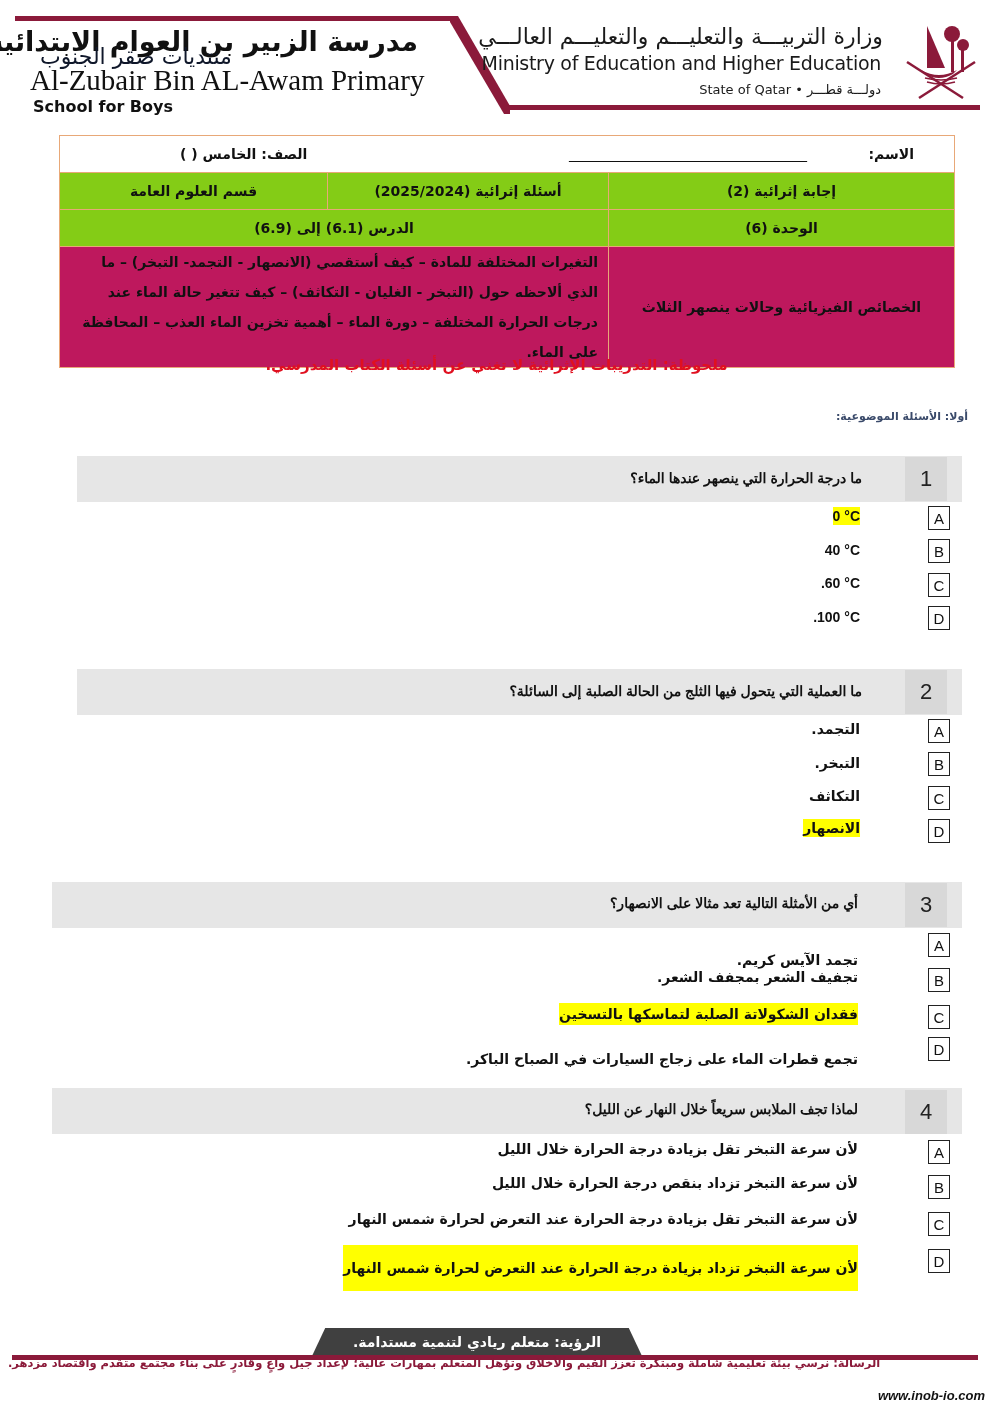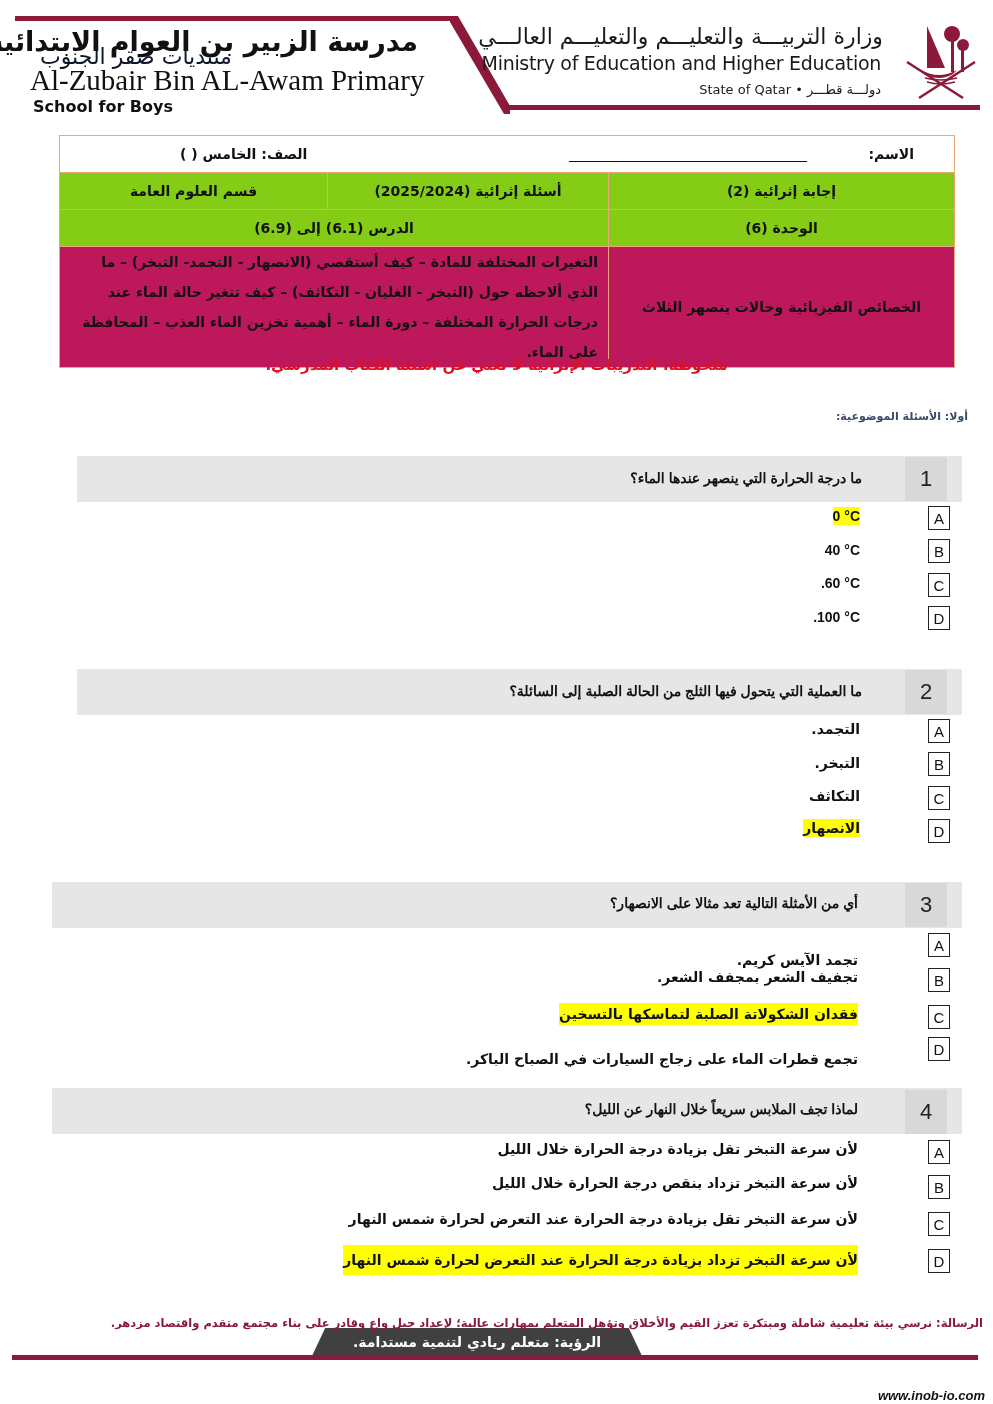--- a/index.html
+++ b/index.html
@@ -32,21 +32,21 @@
   .qnum { position:absolute; background:#d8d8d8; width:42px; height:44px; font-family:"Liberation Sans", sans-serif; font-size:22px; color:#222; display:flex; align-items:center; justify-content:center; }
   .qtext { position:absolute; direction:rtl; text-align:right; font-size:14px; font-weight:bold; font-family:Liberation Sans, sans-serif; white-space:nowrap; }
   .optbox { position:absolute; left:928px; width:20px; height:22px; border:1px solid #222; background:#fff; font-family:"Liberation Sans", sans-serif; font-size:15px; display:flex; align-items:center; justify-content:center; }
   .opt { position:absolute; right:133px; direction:rtl; text-align:right; font-size:14px; font-weight:bold; font-family:"DejaVu Sans", sans-serif; white-space:nowrap; padding:1px 0; }
   .opt-en { font-family:"Liberation Sans", sans-serif; direction:ltr; }
   .hl { background:#ffff00; }
 
   
   .vision-tab { position:absolute; left:312px; top:1328px; width:330px; height:28px; background:#404040; clip-path:polygon(4% 0, 96% 0, 100% 100%, 0 100%); color:#fff; text-align:center; direction:rtl; font-weight:bold; font-size:14px; line-height:28px; font-family:"DejaVu Sans", sans-serif; }
   .footer-line { position:absolute; left:12px; top:1355px; width:966px; height:5px; background:#8b1a3a; }
-  .mission { position:absolute; left:8px; top:1316px; width:975px; direction:rtl; text-align:right; color:#8b1a3a; font-size:11.5px; font-weight:bold; white-space:nowrap; font-family:"DejaVu Sans", sans-serif; }
+  .mission { position:absolute; left:8px; top:1356px; width:975px; direction:rtl; text-align:left; color:#8b1a3a; font-size:11.5px; font-weight:bold; white-space:nowrap; font-family:"DejaVu Sans", sans-serif; }
   .site { position:absolute; right:8px; top:1388px; font-family:"Liberation Sans", sans-serif; font-style:italic; font-weight:bold; font-size:13px; color:#111; }
 </style>
 </head>
 <body>
 
 <div>
   <div class="hdr-line" style="left:15px; top:16px; width:440px; height:5px;"></div>
   <svg class="abs" style="left:440px; top:14px;" width="70" height="100">
     <polygon points="10,2 18,2 70,92 70,100 64,100 10,8" fill="#8b1a3a"></polygon>
   </svg>
@@ -155,21 +155,21 @@
   <div class="qnum" style="left:905px; top:1090px;">4</div>
   <div class="qtext" style="right:135px; top:1101px;">لماذا تجف الملابس سريعاً خلال النهار عن الليل؟</div>
 
   <div class="optbox" style="top:1140px;">A</div>
   <div class="opt" style="right:135px; top:1140px;">لأن سرعة التبخر تقل بزيادة درجة الحرارة خلال الليل</div>
   <div class="optbox" style="top:1175px;">B</div>
   <div class="opt" style="right:135px; top:1174px;">لأن سرعة التبخر تزداد بنقص درجة الحرارة خلال الليل</div>
   <div class="optbox" style="top:1212px;">C</div>
   <div class="opt" style="right:135px; top:1210px;">لأن سرعة التبخر تقل بزيادة درجة الحرارة عند التعرض لحرارة شمس النهار</div>
   <div class="optbox" style="top:1249px;">D</div>
-  <div class="opt hl" style="right:135px; top:1245px; padding:7px 0;">لأن سرعة التبخر تزداد بزيادة درجة الحرارة عند التعرض لحرارة شمس النهار</div>
+  <div class="opt hl" style="right:135px; top:1245px; padding:15px 0;">لأن سرعة التبخر تزداد بزيادة درجة الحرارة عند التعرض لحرارة شمس النهار</div>
 </div>
 
 <div>
   <div class="vision-tab">الرؤية: متعلم ريادي لتنمية مستدامة.</div>
   <div class="footer-line"></div>
   <div class="mission">الرسالة: نرسي بيئة تعليمية شاملة ومبتكرة تعزز القيم والأخلاق وتؤهل المتعلم بمهارات عالية؛ لإعداد جيل واعٍ وقادرٍ على بناء مجتمع متقدم واقتصاد مزدهر.</div>
   <div class="site">www.inob-io.com</div>
 </div>
 
 </body></html>

